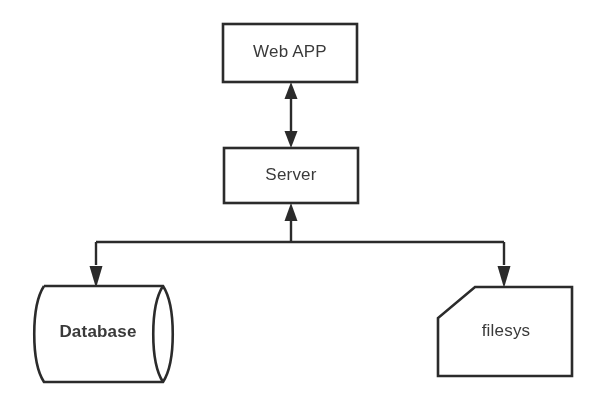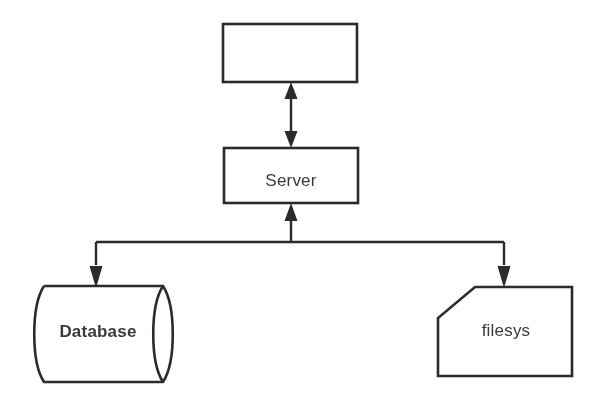--- a/index.html
+++ b/index.html
@@ -56,21 +56,21 @@
     white-space: nowrap;
     user-select: none;
   }
   #label-webapp {
     left: 223px;
     top: 42px;
     width: 134px;
   }
   #label-server {
     left: 224px;
-    top: 171px;
+    top: 165px;
     width: 134px;
   }
   #label-database {
     left: 34px;
     top: 322px;
     width: 128px;
     font-weight: bold;
   }
   #label-filesys {
     left: 440px;
@@ -131,20 +131,21 @@
     </g>
 
     <g>
 
       <path class="shape-fill" d="M 475 287 L 572 287 L 572 376 L 438 376 L 438 318 Z"></path>
       <path class="shape-stroke" d="M 475 287 L 572 287 L 572 376 L 438 376 L 438 318 Z"></path>
     </g>
 
   </svg>
 
+  <div class="node-label" id="label-webapp">Web APP</div>
 
   <div class="node-label" id="label-server">Server</div>
 
   <div class="node-label" id="label-database">Database</div>
 
   <div class="node-label" id="label-filesys">filesys</div>
 
 </div>
 
 </body></html>

